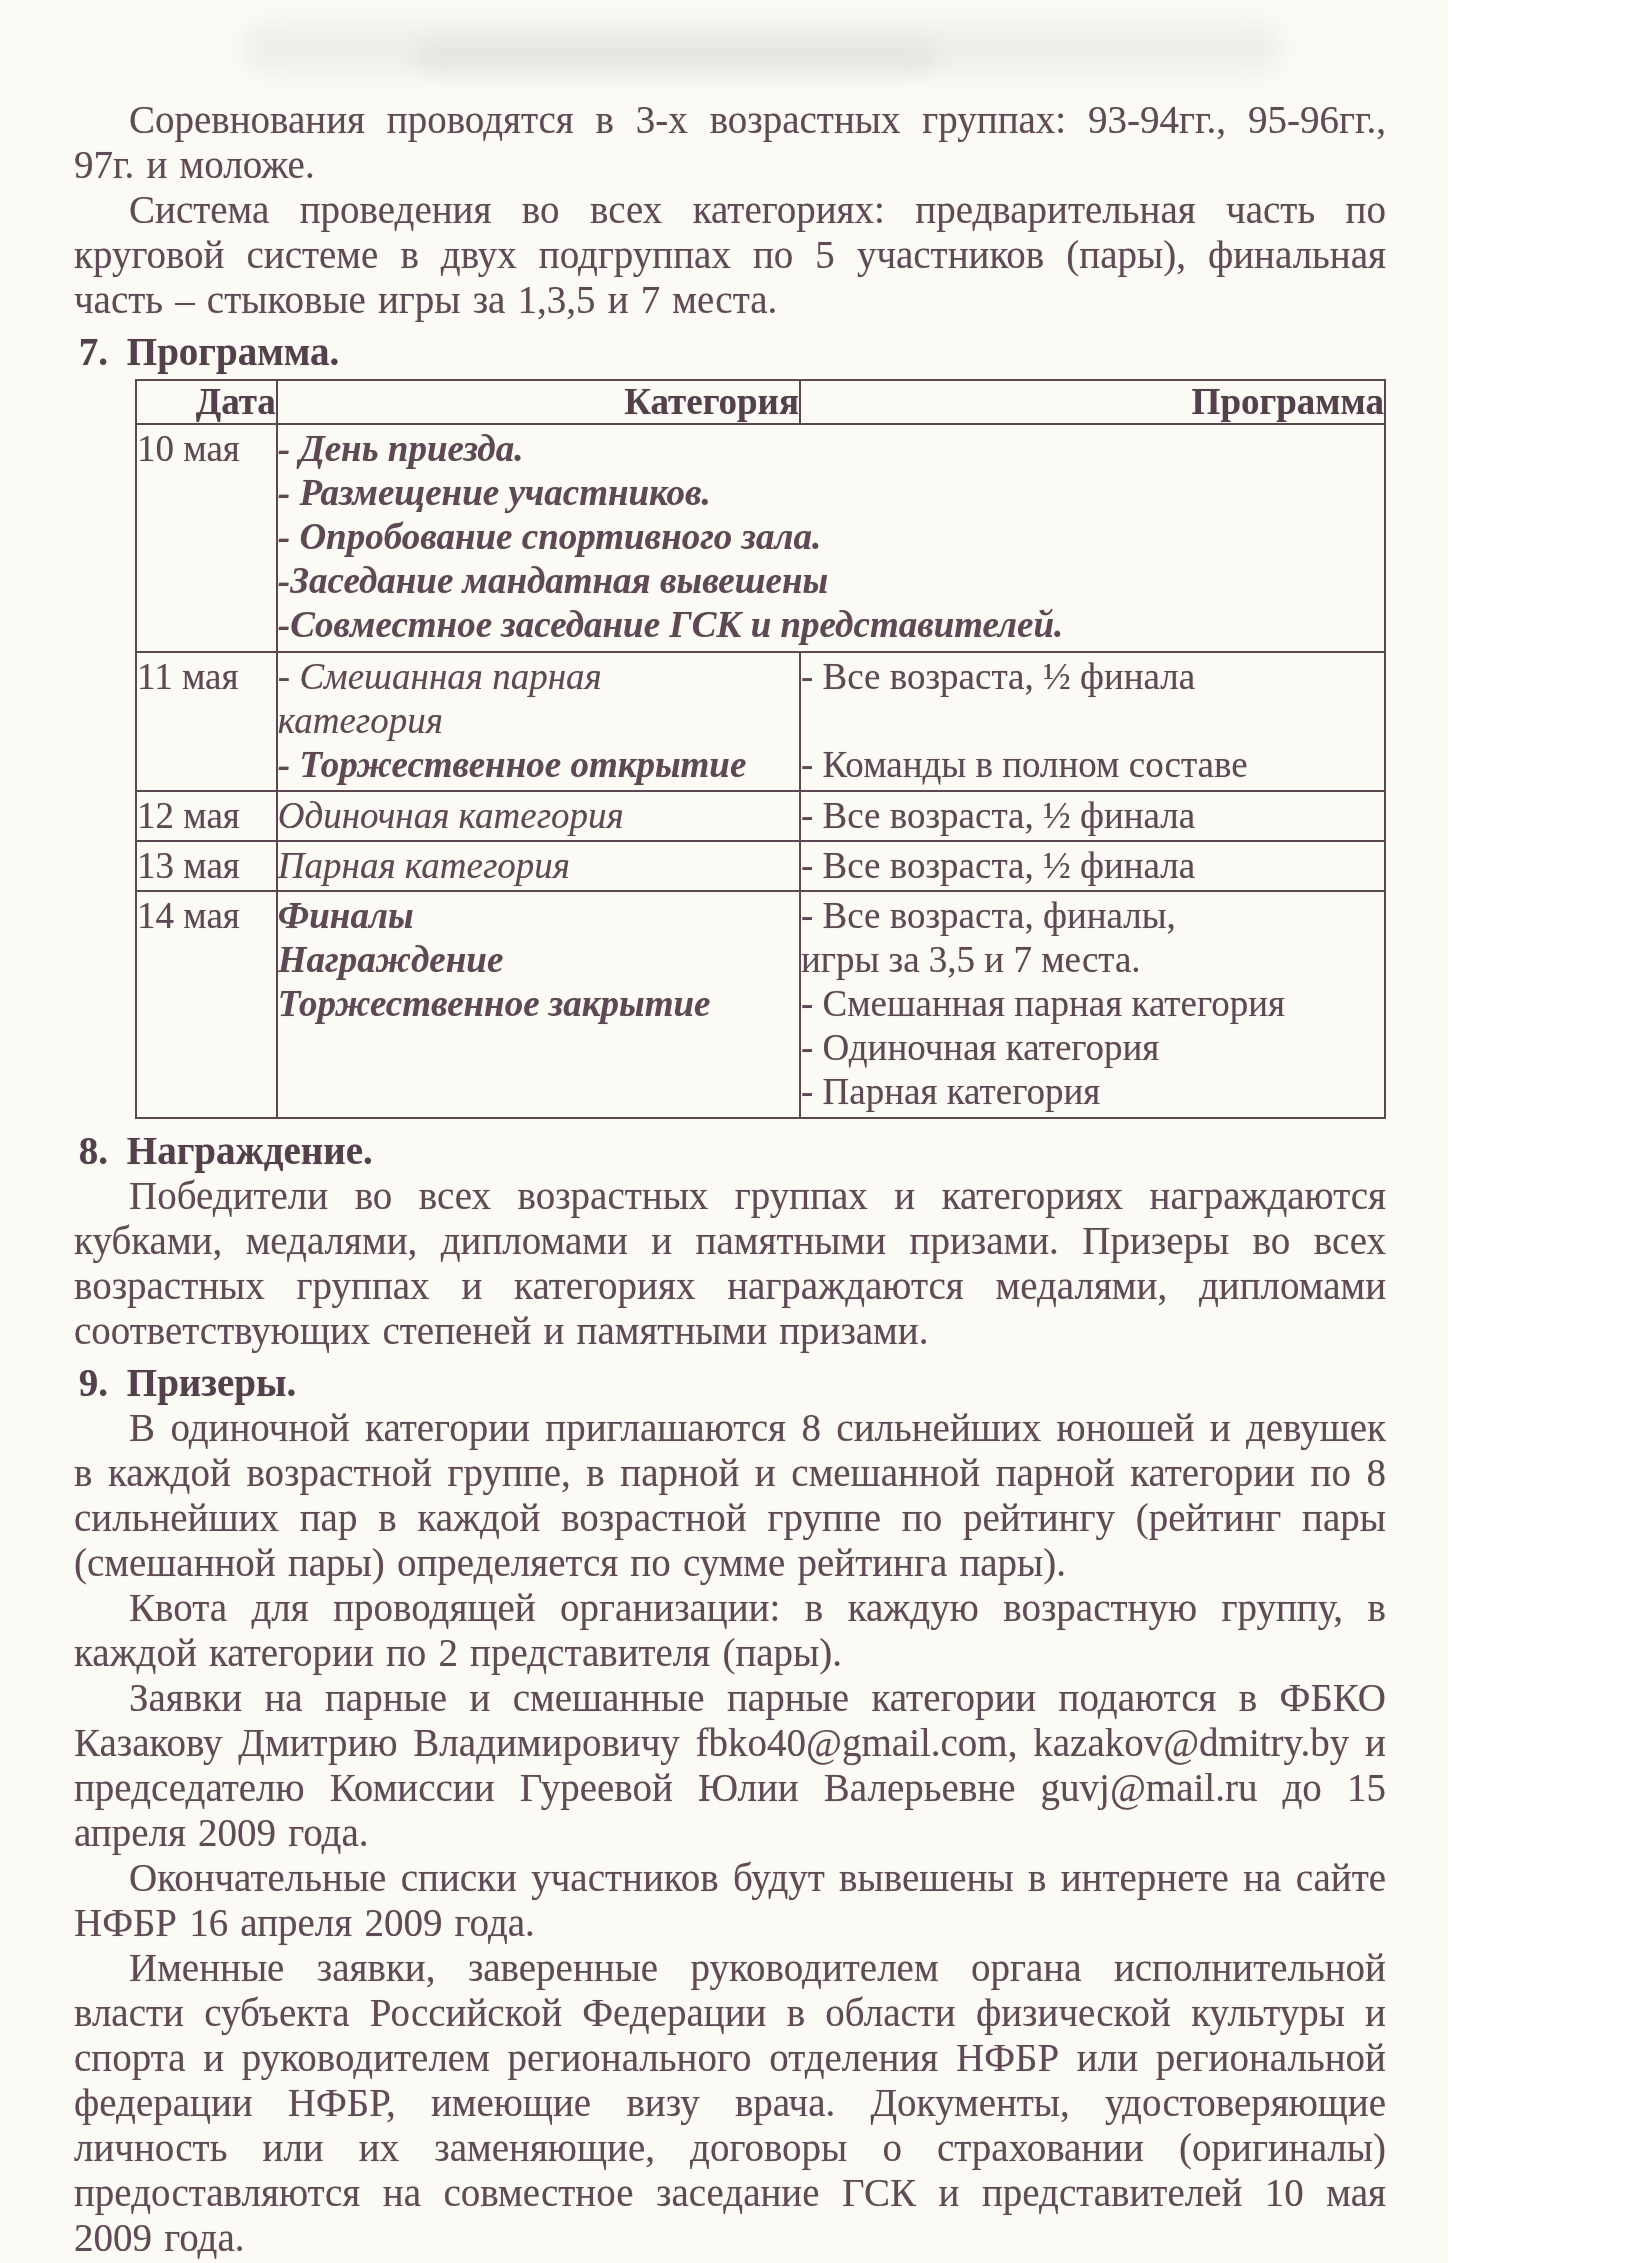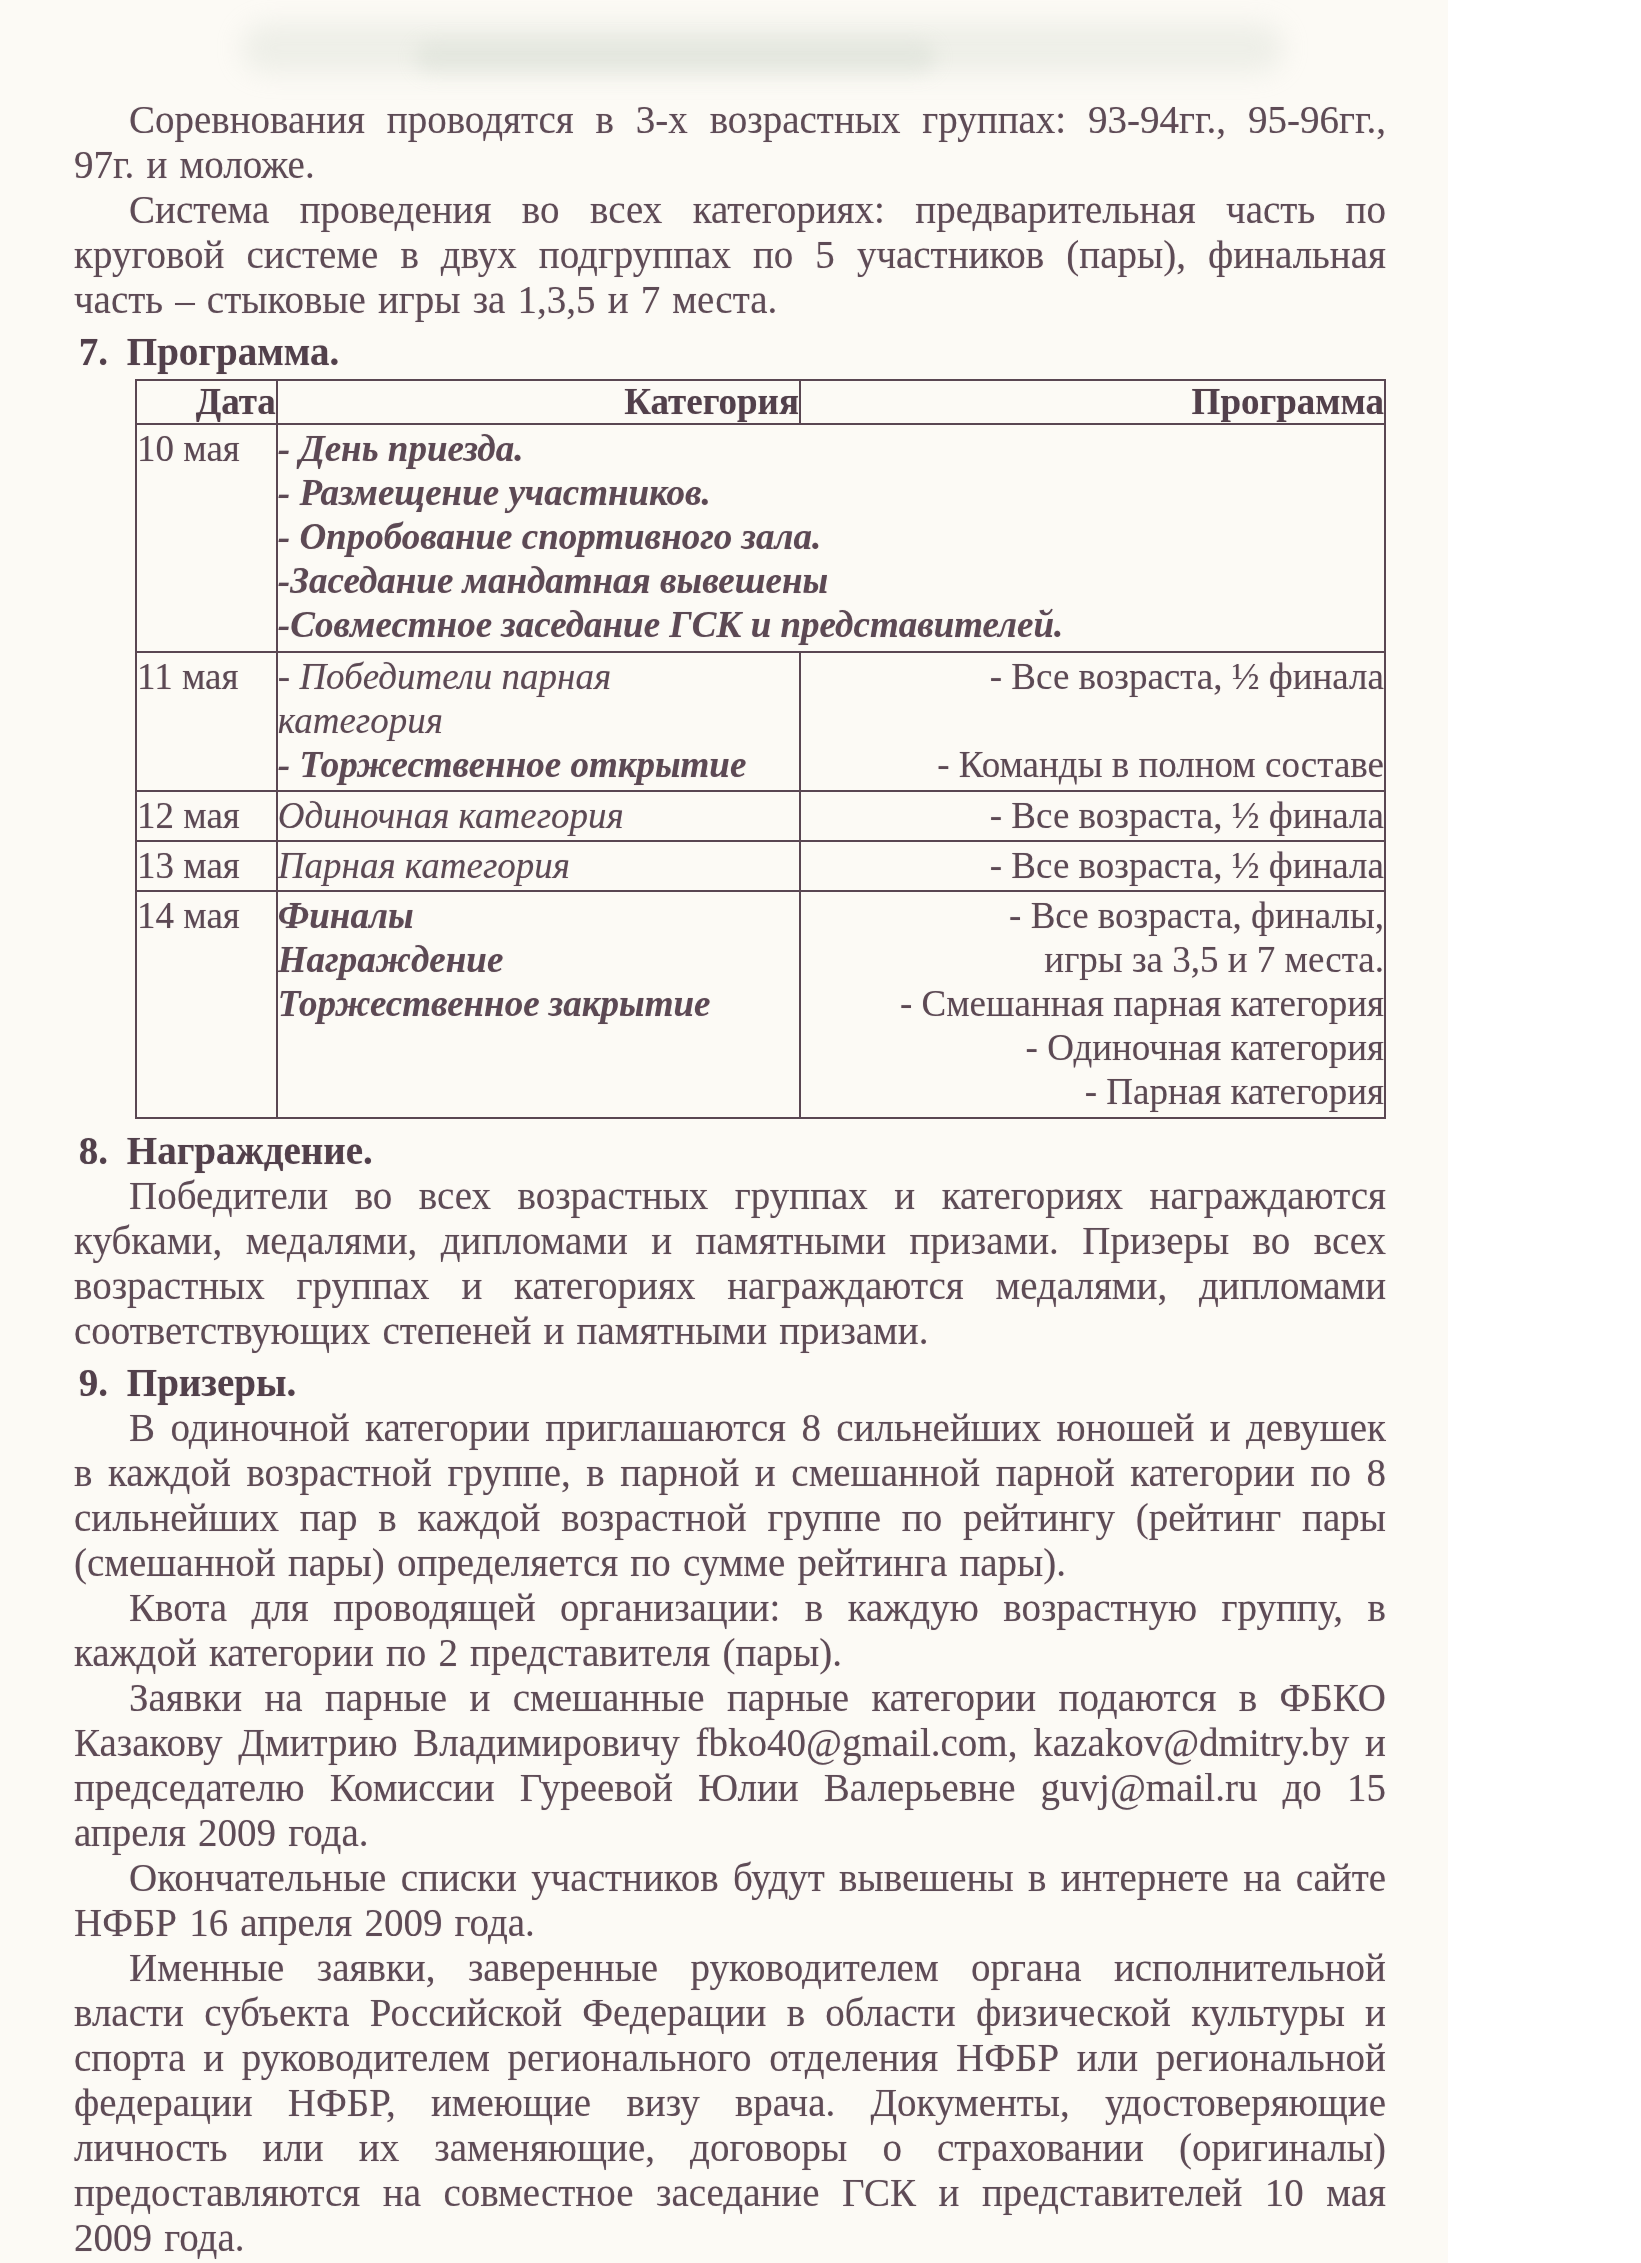--- a/index.html
+++ b/index.html
@@ -68,21 +68,21 @@
     color: #52404b;
   }
   table.program td { vertical-align: top; padding-top: 1.9px; padding-bottom: 1.9px; }
   .cl { height: 44px; line-height: 44px; white-space: nowrap; }
   .h5 { height: 222px; }
   .h3 { height: 133px; }
   .h1 { height: 44px; }
   .date-cell   { padding-left: 18.3px; }
   .cat-cell    { padding-left: 16.4px; font-style: italic; }
   .merged-cell { padding-left: 16.4px; font-style: italic; font-weight: 700; }
-  .prog-cell   { text-align: right; }
+  .prog-cell   { text-align: left; }
   .bi { font-weight: 700; }
   .email {
     text-decoration-thickness: 2.4px;
     text-underline-offset: 3.9px;
   }
 </style>
 </head>
 <body>
 
 <div class="page">
@@ -122,21 +122,21 @@
           <div class="cl">- Опробование спортивного зала.</div>
           <div class="cl">-Заседание мандатная вывешены</div>
           <div class="cl">-Совместное заседание ГСК и представителей.</div>
         </td>
       </tr>
       <tr>
         <td class="date-cell h3">
           <div class="cl">11 мая</div>
         </td>
         <td class="cat-cell h3">
-          <div class="cl">- Победители парная</div>
+          <div class="cl">- Смешанная парная</div>
           <div class="cl">категория</div>
           <div class="cl bi">- Торжественное открытие</div>
         </td>
         <td class="prog-cell h3">
           <div class="cl">- Все возраста, ½ финала</div>
           <div class="cl"></div>
           <div class="cl">- Команды в полном составе</div>
         </td>
       </tr>
       <tr>

